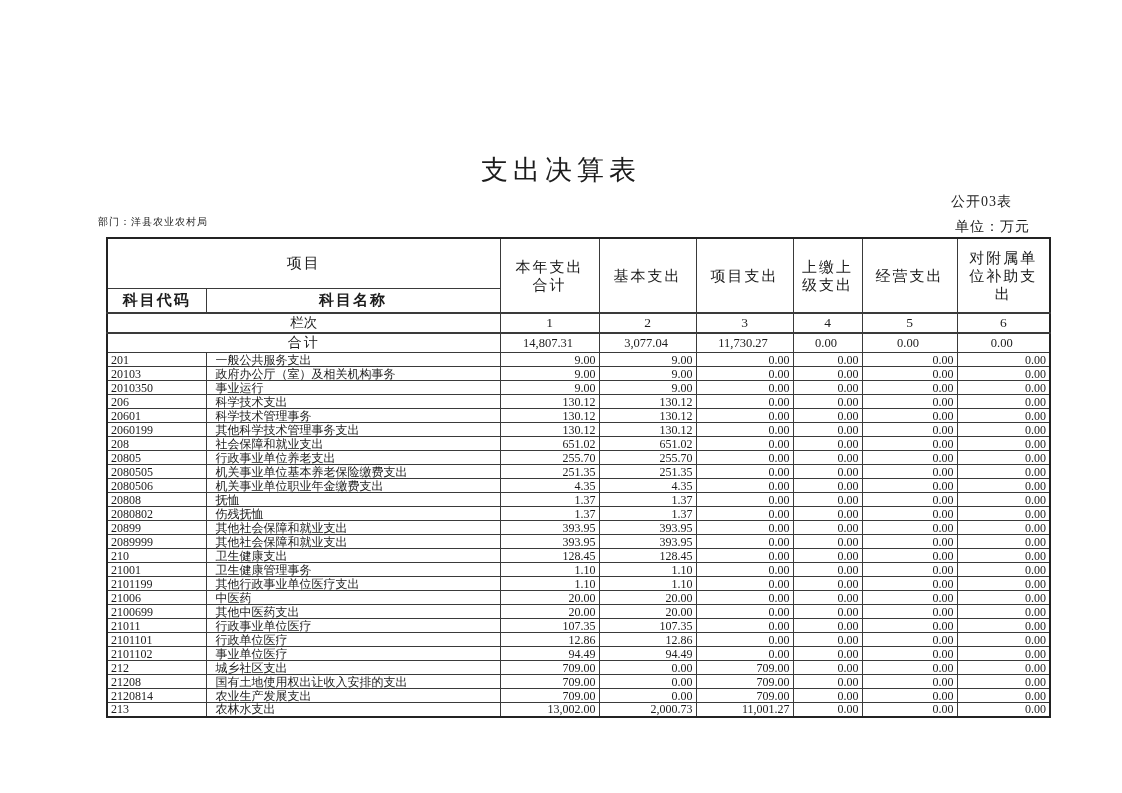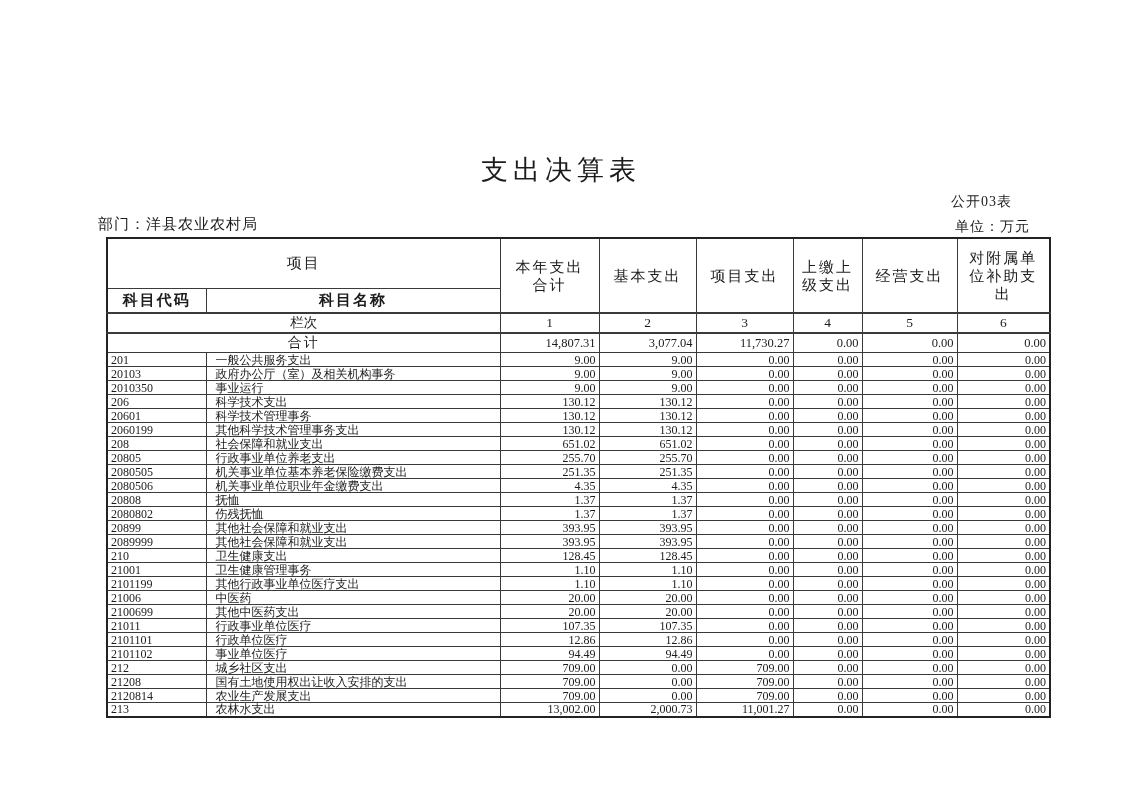--- a/index.html
+++ b/index.html
@@ -15,21 +15,21 @@
   .doc-title {
     position: absolute; top: 128px; left: 0; width: 100%;
     text-align: center; font-size: 27px; letter-spacing: 5px; font-weight: 500;
   }
   .form-code {
     position: absolute; top: 169px; right: 110px;
     font-size: 14px; letter-spacing: 1px;
   }
   .dept-line {
     position: absolute; top: 191px; left: 98px;
-    font-size: 15px; letter-spacing: 1px; text-align: center;
+    font-size: 10px; letter-spacing: 1px; text-align: center;
   }
   .unit-line {
     position: absolute; top: 194px; right: 92px;
     font-size: 14px; letter-spacing: 1px;
   }
 
   table.acct {
     position: absolute; left: 106px; top: 213px; width: 943px;
     border-collapse: collapse; table-layout: fixed;
     border: 2px solid #232323;
@@ -48,21 +48,21 @@
   tr.row-head2 { height: 25px; }
   tr.row-head2 th { border-bottom-width: 2px; font-weight: bold; }
   tr.row-lanci { height: 17px; }
   tr.row-lanci td {
     text-align: center; font-size: 13.5px;
     border-top-width: 2px; border-bottom-width: 2px;
   }
   tr.row-total { height: 18px; }
   tr.row-total td { font-size: 12.5px; }
   tr.row-total td.lbl { text-align: center; font-size: 14px; letter-spacing: 2px; }
-  tr.row-total td.num { text-align: right; padding-right: 3px; }
+  tr.row-total td.num { text-align: center; padding-right: 3px; }
 
   tbody.data tr { height: 14px; }
   tbody.data td { font-size: 12px; line-height: 1; white-space: nowrap; }
   td.code { text-align: left; padding-left: 3px; }
   td.name { text-align: left; padding-left: 9px; }
   td.num  { text-align: right; padding-right: 3px; font-size: 12px; }
 </style>
 </head>
 <body>
 

